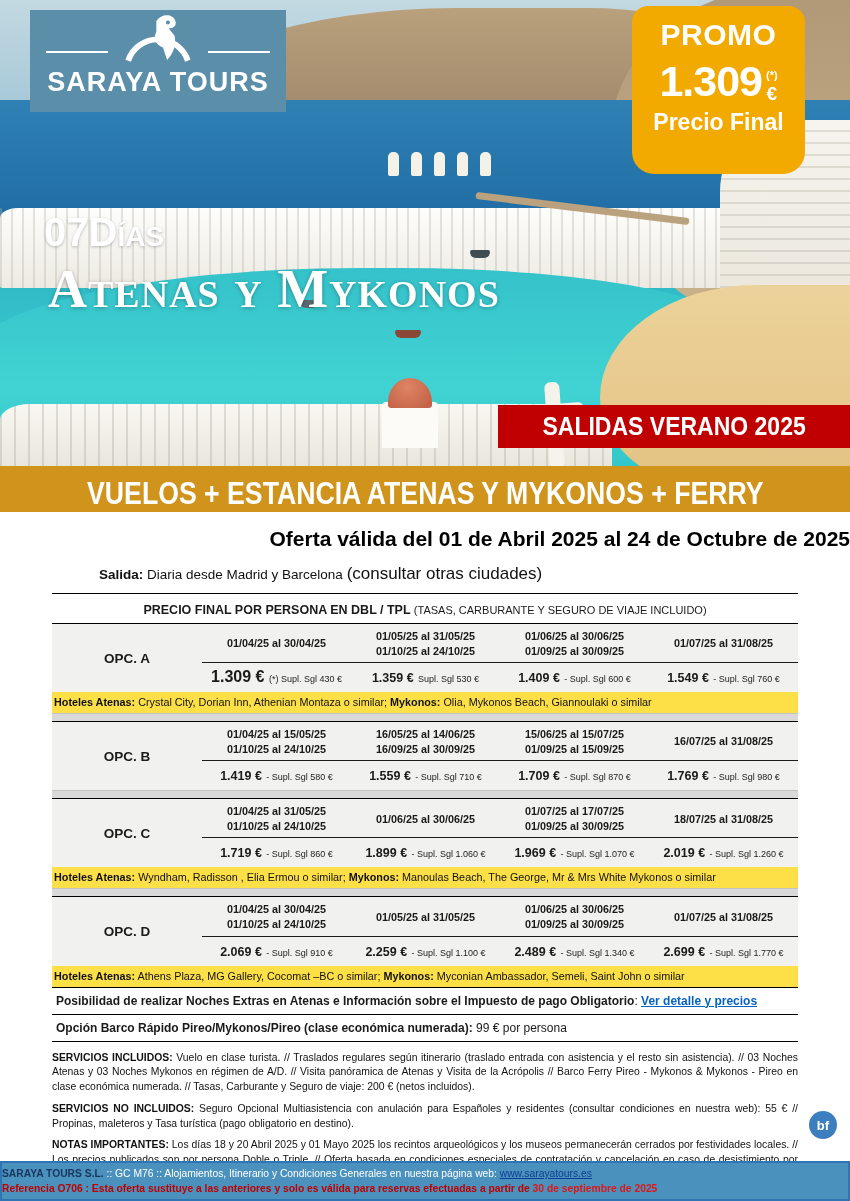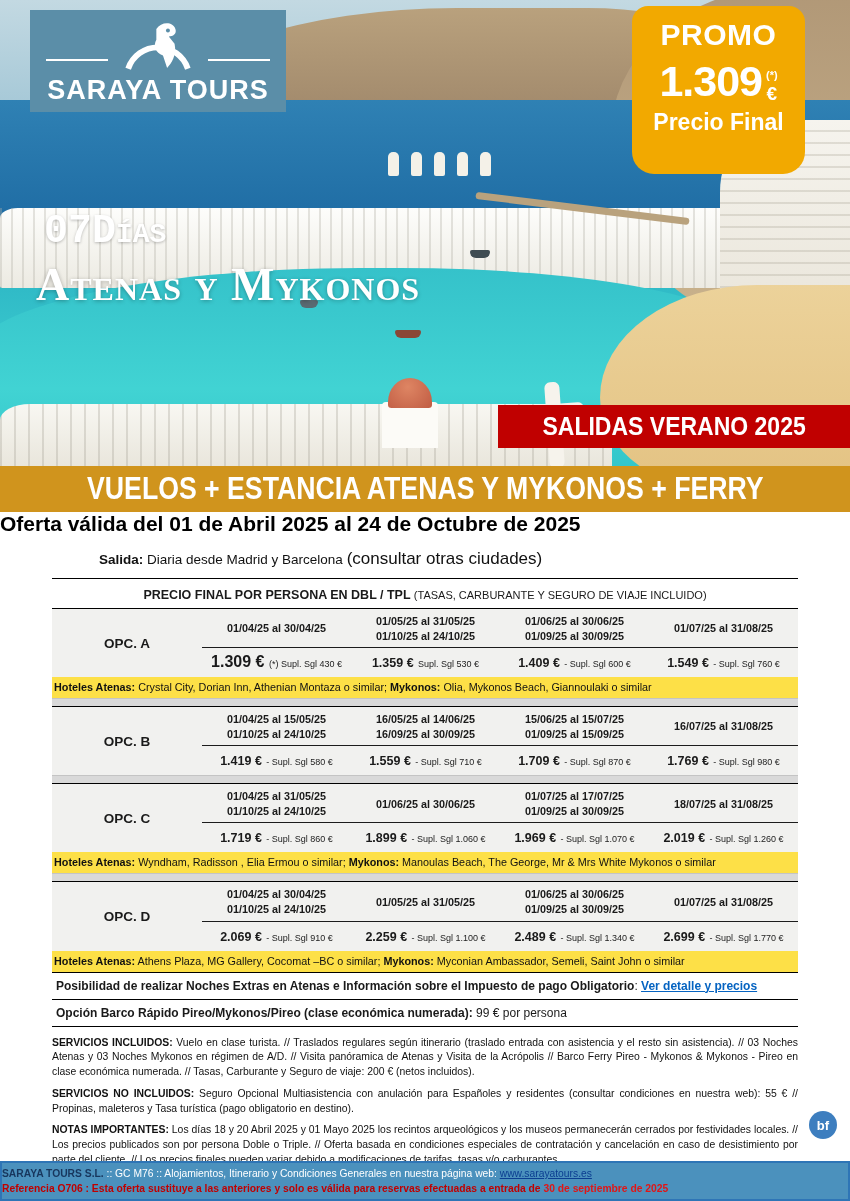--- a/index.html
+++ b/index.html
@@ -48,57 +48,57 @@
   .hero-cross-h { position:absolute; left:524px; top:404px; width:60px; height:13px; background:#f6f3ec; border-radius:6px; transform:rotate(-4deg); }
   .hero-windmills { position:absolute; left:388px; top:152px; display:flex; gap:12px; }
   .hero-windmills span { width:11px; height:24px; background:#f4f1e8; border-radius:5px 5px 2px 2px; }
   .hero-boat { position:absolute; width:26px; height:8px; background:#8a4636; border-radius:2px 2px 6px 6px; }
   .hero-boat.b1 { left:395px; top:330px; }
   .hero-boat.b2 { left:300px; top:300px; width:18px; background:#5a6a72; }
   .hero-boat.b3 { left:470px; top:250px; width:20px; background:#3f4c52; }
 
   
   .logo-box { position:absolute; left:30px; top:10px; width:256px; height:102px;
-    background:var(--logo-blue,#5b8ea8); display:flex; flex-direction:column; align-items:center; justify-content:flex-end; padding-bottom:8px; }
+    background:var(--logo-blue,#5b8ea8); display:flex; flex-direction:column; align-items:center; justify-content:flex-end; padding-bottom:16px; }
   .logo-mark { position:relative; width:100%; height:58px; display:flex; justify-content:center; }
   .logo-mark svg { height:58px; }
   .logo-line { position:absolute; top:40px; height:2px; background:#fff; width:62px; }
   .logo-line.l { left:16px; } .logo-line.r { right:16px; }
   .brand-text { color:#fff; font-weight:bold; font-size:27px; letter-spacing:1px; line-height:1; }
 
   
   .promo-box { position:absolute; left:632px; top:6px; width:173px; height:168px;
     background:var(--promo-amber,#f2a900); border-radius:16px 16px 22px 22px;
     color:#fff; text-align:center; padding-top:12px; }
   .promo-label { font-size:30px; font-weight:bold; letter-spacing:.5px; }
   .promo-price-row { margin-top:8px; display:flex; align-items:flex-end; justify-content:center; gap:4px; line-height:1; }
   .p-amt { font-size:43px; font-weight:bold; letter-spacing:-1px; }
   .p-cur { display:inline-flex; flex-direction:column; align-items:center; font-weight:bold; }
   .p-ast { font-style:normal; font-size:11px; margin-bottom:3px; }
   .p-eur { font-size:19px; }
   .promo-final { margin-top:6px; font-size:23px; font-weight:bold; }
 
   
   .days-title { position:absolute; left:44px; top:212px; color:#fff;
-    font-family:Liberation Mono, monospace; font-variant:small-caps; font-weight:bold;
+    font-family:Liberation Sans, sans-serif; font-variant:small-caps; font-weight:bold;
     font-size:40px; line-height:1; text-shadow:0 1px 3px rgba(0,0,0,.25); }
-  .main-title { position:absolute; left:36px; top:262px; color:#fff;
+  .main-title { position:absolute; left:48px; top:262px; color:#fff;
     font-family:"Liberation Serif", serif; font-variant:small-caps; font-weight:bold;
-    font-size:46px; line-height:1; letter-spacing:1px; text-shadow:0 1px 4px rgba(0,0,0,.3); }
+    font-size:54px; line-height:1; letter-spacing:1px; text-shadow:0 1px 4px rgba(0,0,0,.3); }
   .red-banner { position:absolute; right:0; top:405px; width:352px; height:43px;
     background:var(--banner-red,#c00000); color:#fff; display:flex; align-items:center; justify-content:center; }
   .red-banner span { font-size:25px; font-weight:bold; transform:scaleX(.92); white-space:nowrap; }
 
   
   .gold-band { width:850px; height:46px; background:var(--gold-band,#d0941d);
-    display:flex; align-items:center; justify-content:center; }
+    display:flex; align-items:flex-end; justify-content:center; }
   .gold-band span { color:#fff; font-size:31px; font-weight:bold; transform:scaleX(.86); white-space:nowrap; }
 
   
-  .validity { text-align:left; font-size:21px; font-weight:bold; color:#000; }
+  .validity { margin-top:15px; text-align:right; font-size:21px; font-weight:bold; color:#000; }
   .salida { margin:13px 0 9px 99px; font-size:13.5px; color:#111; }
   .salida b { font-size:13.5px; }
   .salida .note { font-size:17px; }
 
   
   .sheet { margin:0 52px; border-top:1.6px solid #000; }
   .tbl-header { padding:6px 0 5px; text-align:center; border-bottom:1.6px solid #000; }
   .tbl-header b { font-size:12.5px; }
   .tbl-header span { font-size:11px; }
   .opt-grid { display:grid; grid-template-columns:150px repeat(4,1fr); background:#f1f1ef; }
@@ -285,14 +285,14 @@
 <div class="services">
   <p><b>SERVICIOS INCLUIDOS:</b><span> Vuelo en clase turista. // Traslados regulares según itinerario (traslado entrada con asistencia y el resto sin asistencia). // 03 Noches Atenas  y 03 Noches Mykonos en régimen de A/D. // Visita panóramica de Atenas y Visita de la Acrópolis // Barco Ferry Pireo - Mykonos &amp; Mykonos - Pireo en clase económica numerada. // Tasas, Carburante y Seguro de viaje: 200 € (netos incluidos).</span></p>
   <p><b>SERVICIOS NO INCLUIDOS:</b><span> Seguro Opcional Multiasistencia con anulación para Españoles y residentes (consultar condiciones en nuestra web): 55 € // Propinas, maleteros y Tasa turística (pago obligatorio en destino).</span></p>
   <p><b>NOTAS IMPORTANTES:</b><span> Los días 18 y 20 Abril 2025 y 01 Mayo 2025 los recintos arqueológicos y los museos permanecerán cerrados por festividades locales. // Los precios publicados son por persona Doble o Triple. // Oferta basada en condiciones especiales de contratación y cancelación en caso de desistimiento por parte del cliente. // Los precios finales pueden variar debido a modificaciones de tarifas, tasas y/o carburantes.</span></p>
 </div>
 
 <div class="bf-badge">bf</div>
 
 <div class="footer">
   <div class="f1"><b>SARAYA TOURS S.L.</b><span> :: GC M76 ::  Alojamientos, Itinerario y Condiciones Generales en nuestra página web:  </span><a>www.sarayatours.es</a></div>
-  <div class="f2"><span>Referencia O706</span><span> : Esta oferta sustituye a las anteriores y solo es válida para reservas efectuadas a entrada de </span><span class="date">30 de septiembre de 2025</span></div>
+  <div class="f2"><span>Referencia O706</span><span> : Esta oferta sustituye a las anteriores y solo es válida para reservas efectuadas a partir de </span><span class="date">30 de septiembre de 2025</span></div>
 </div>
 
 </body></html>

